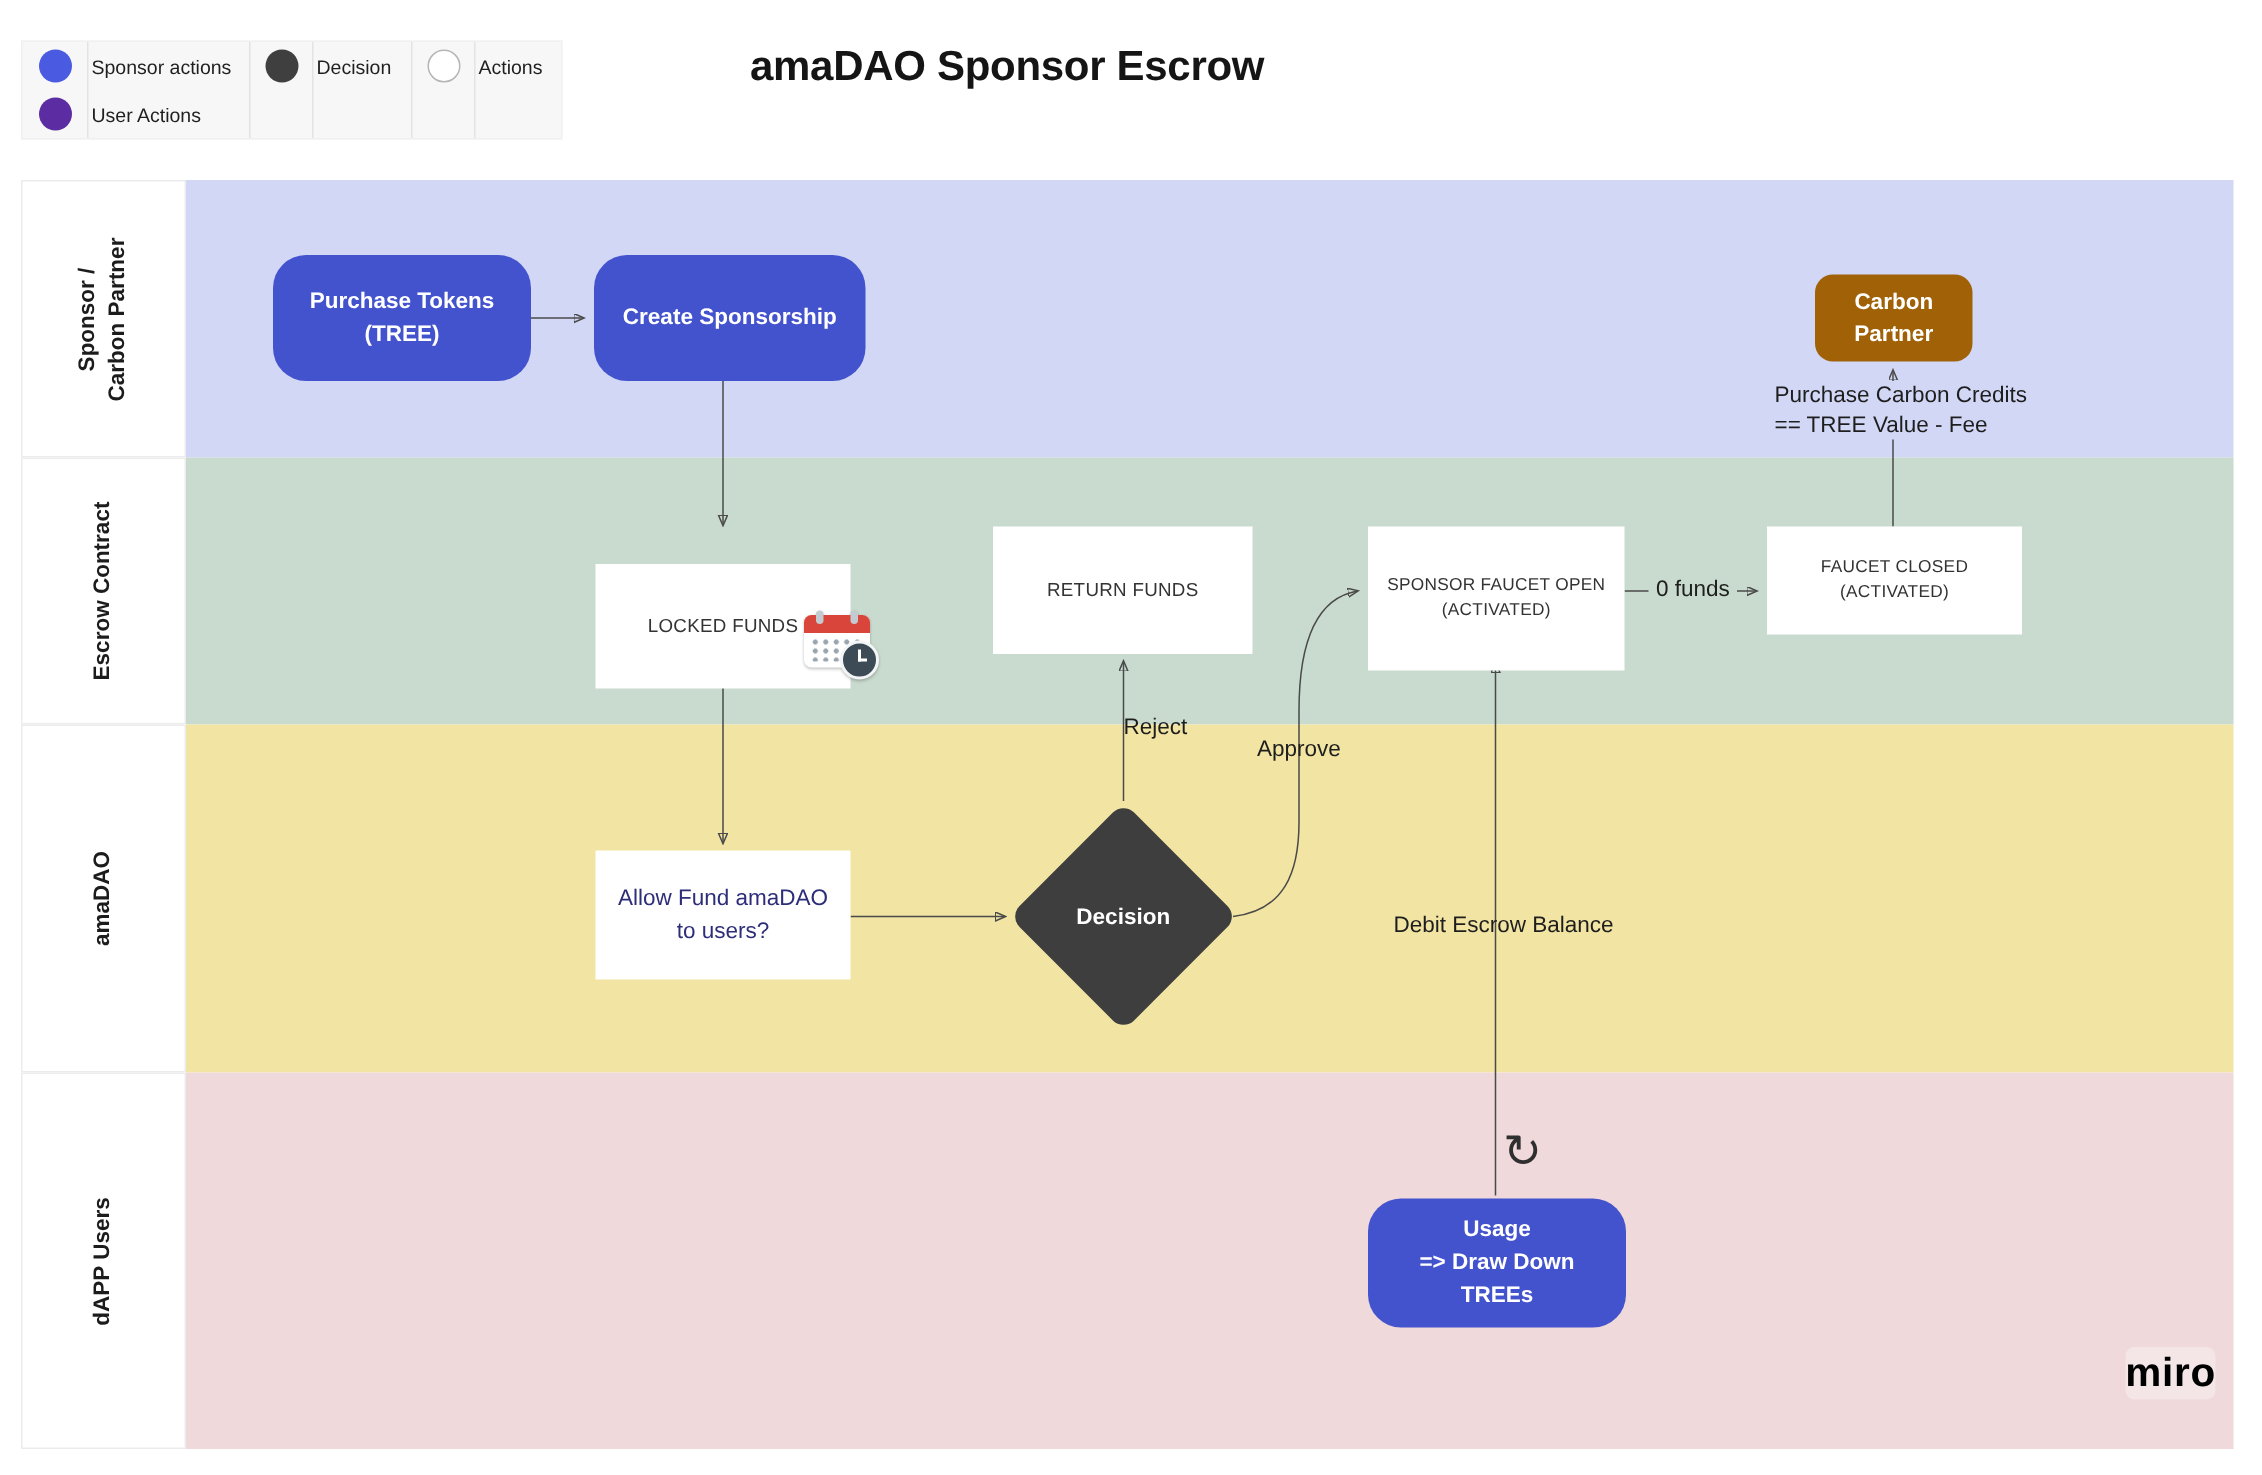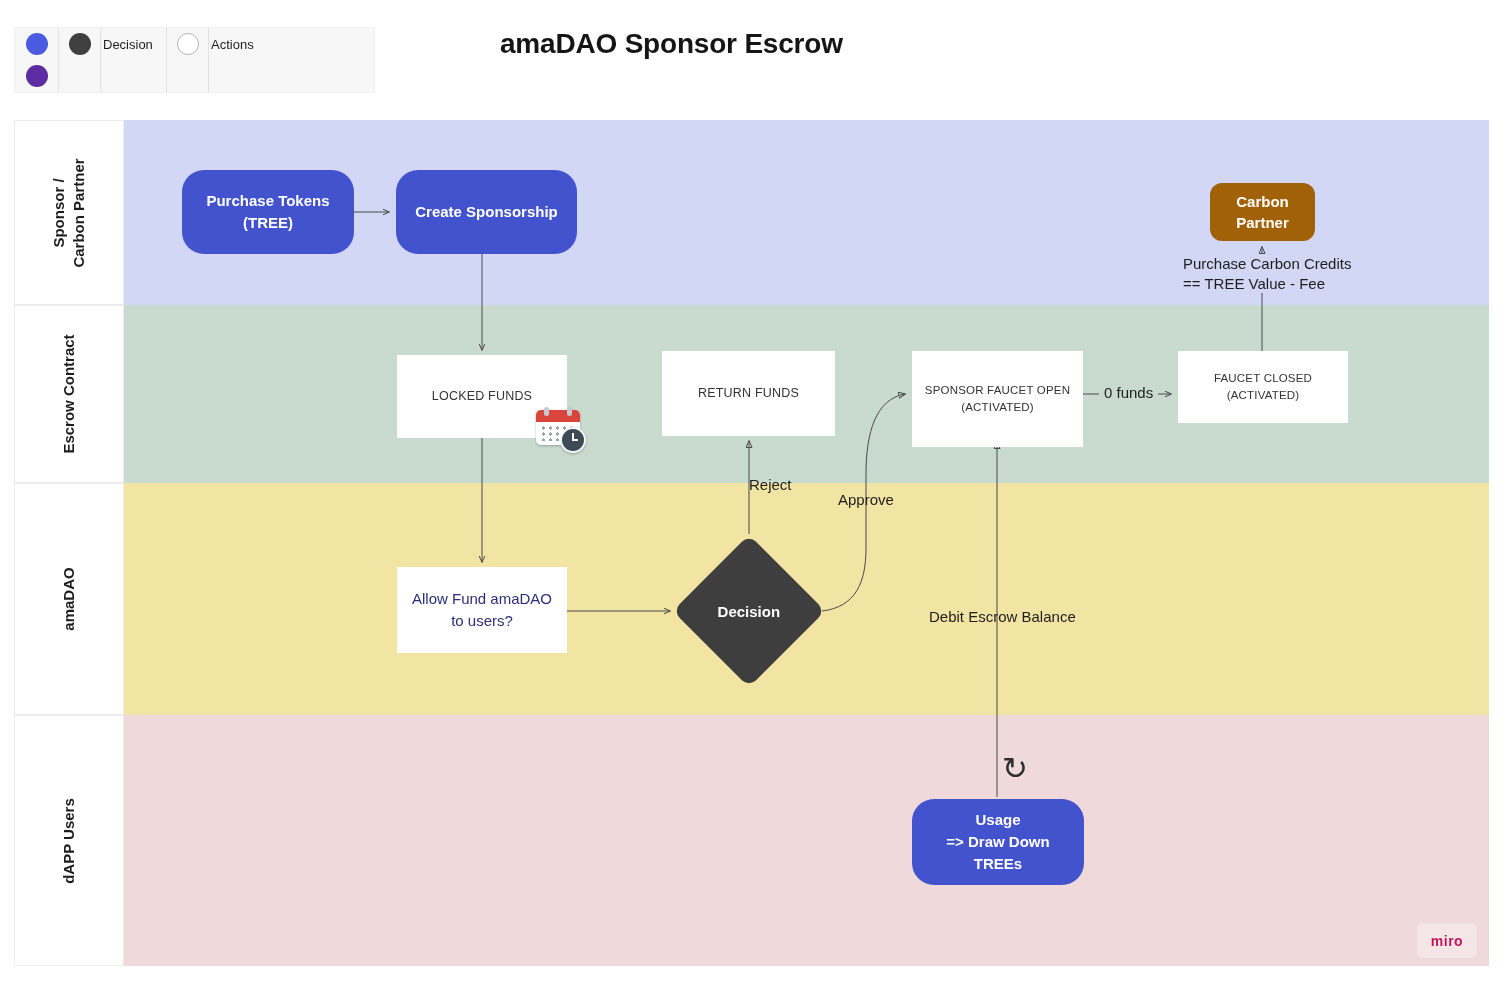--- a/index.html
+++ b/index.html
@@ -44,21 +44,21 @@
   
   .node{display:flex;align-items:center;justify-content:center;text-align:center;box-sizing:border-box;z-index:3;}
   .blue{background:#4352cd;color:#ffffff;font-weight:bold;font-size:15px;border-radius:22px;line-height:1.45;}
   .green{background:#a16207;color:#ffffff;font-weight:bold;font-size:15px;border-radius:12px;line-height:1.4;}
   .white-box{background:#ffffff;color:#333333;font-size:12.5px;line-height:1.5;letter-spacing:0.2px;}
   .question{background:#ffffff;color:#2d2d7a;font-size:15px;line-height:1.45;}
 
   #n-purchase-tokens{left:182px;top:170px;width:172px;height:84px;}
   #n-create-sponsorship{left:396px;top:170px;width:181px;height:84px;}
   #n-carbon-partner{left:1210px;top:183px;width:105px;height:58px;}
-  #n-locked-funds{left:397px;top:355px;width:170px;height:83px;}
+  #n-locked-funds{left:397px;top:376px;width:170px;height:83px;}
   #n-return-funds{left:662px;top:351px;width:173px;height:85px;}
   #n-sponsor-faucet-open{left:912px;top:351px;width:171px;height:96px;font-size:11.5px;}
   #n-faucet-closed{left:1178px;top:351px;width:170px;height:72px;font-size:11.5px;}
   #n-allow-fund-display{left:397px;top:567px;width:170px;height:86px;}
   #n-usage{left:912px;top:799px;width:172px;height:86px;}
 
   #n-decision{left:695px;top:557px;width:108px;height:108px;background:#3e3e3e;border-radius:10px;transform:rotate(45deg);}
   #n-decision span{transform:rotate(-45deg);color:#ffffff;font-weight:bold;font-size:15px;}
 
   
@@ -76,36 +76,44 @@
   .cal-top{position:absolute;left:0;top:3px;right:0;height:12px;background:#d9453a;border-radius:5px 5px 0 0;}
   .cal-ring{position:absolute;width:5px;height:9px;background:#c3cbd1;border-radius:2.5px;top:0;}
   .cal-grid{position:absolute;left:4px;right:4px;top:18px;height:16px;
     background-image:radial-gradient(#9aa5ad 35%,transparent 40%);background-size:7px 6px;}
   .cal-clock{position:absolute;right:-6px;bottom:-4px;width:22px;height:22px;border-radius:50%;
     background:#3d4b57;border:2px solid #f3f5f6;box-sizing:content-box;}
   .cal-clock::before{content:"";position:absolute;left:10px;top:4px;width:2px;height:8px;background:#ffffff;}
   .cal-clock::after{content:"";position:absolute;left:10px;top:10px;width:6px;height:2px;background:#ffffff;}
 
   
-  #watermark{left:1417px;top:923px;width:60px;height:35px;background:rgba(255,255,255,0.35);
+  #watermark{left:1417px;top:898px;width:60px;height:35px;background:rgba(255,255,255,0.35);
     border-radius:6px;display:flex;align-items:center;justify-content:center;
-    font-size:14px;font-weight:bold;color:#be185d;letter-spacing:0.5px;z-index:4;}
+    font-size:27px;font-weight:bold;color:#000000;letter-spacing:0.5px;z-index:4;}
 </style>
 </head>
 <body>
 
 <div class="abs" id="title">amaDAO Sponsor Escrow</div>
 
 <div class="abs" id="legend">
   <div class="lcell icon-col">
     <div class="lrow">
         <span class="dot dot-sponsor"></span>
       </div>
     <div class="lrow">
         <span class="dot dot-user"></span>
+      </div>
+  </div>
+  <div class="lcell lbl-col" style="width:108px;">
+    <div class="lrow">
+        <span class="legend-label">Sponsor actions</span>
+      </div>
+    <div class="lrow">
+        <span class="legend-label">User Actions</span>
       </div>
   </div>
   <div class="lcell icon-col" style="width:42px;">
     <div class="lrow">
         <span class="dot dot-decision"></span>
       </div>
   </div>
   <div class="lcell lbl-col" style="width:66px;">
     <div class="lrow">
         <span class="legend-label">Decision</span>

